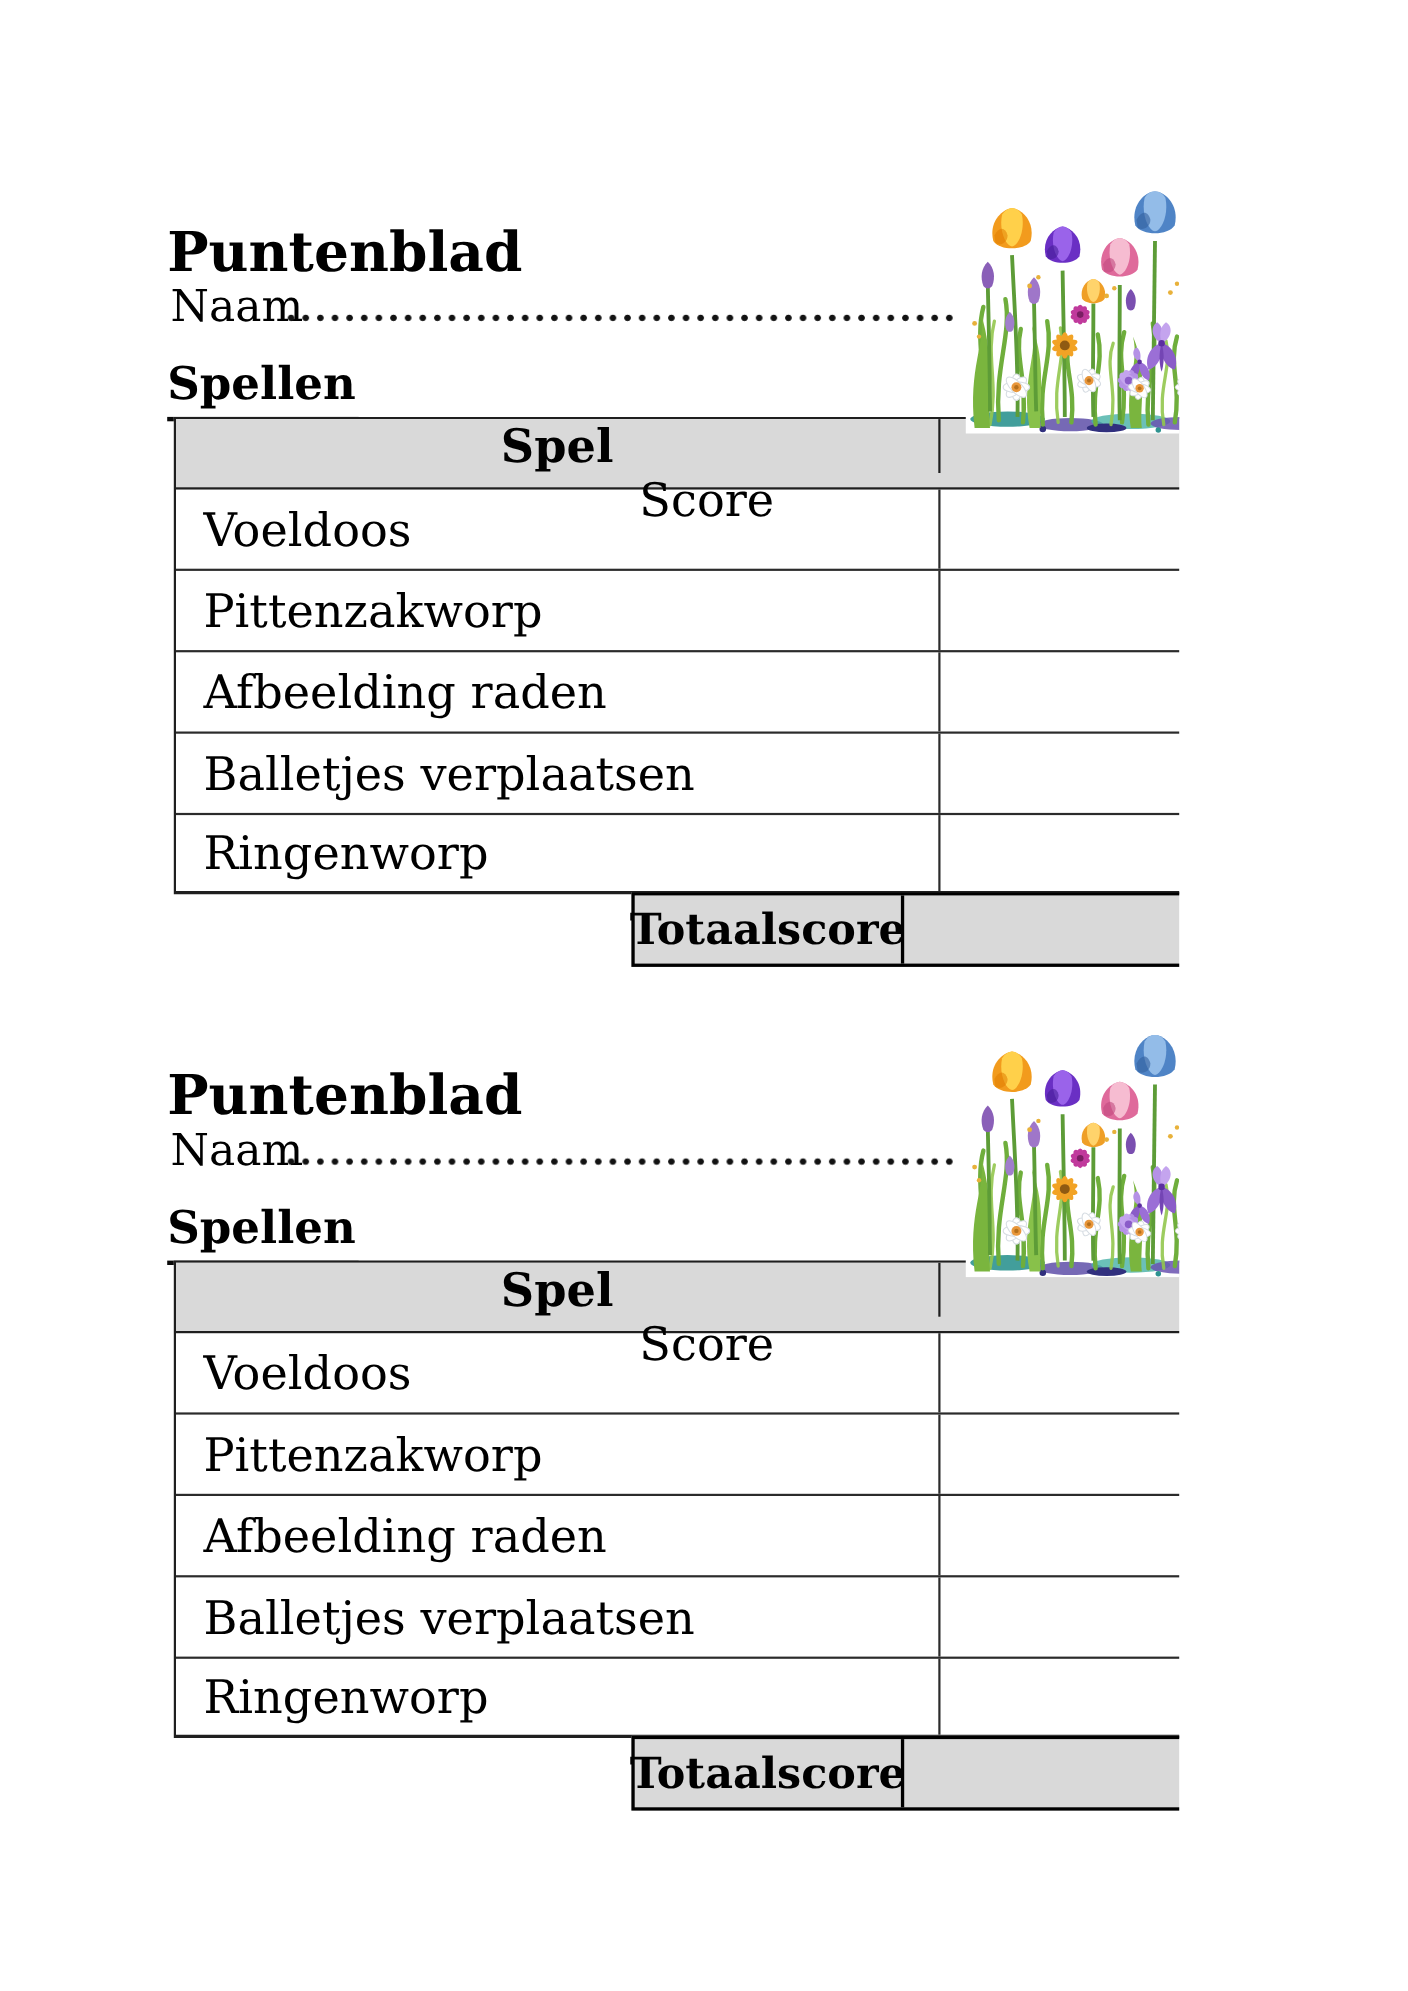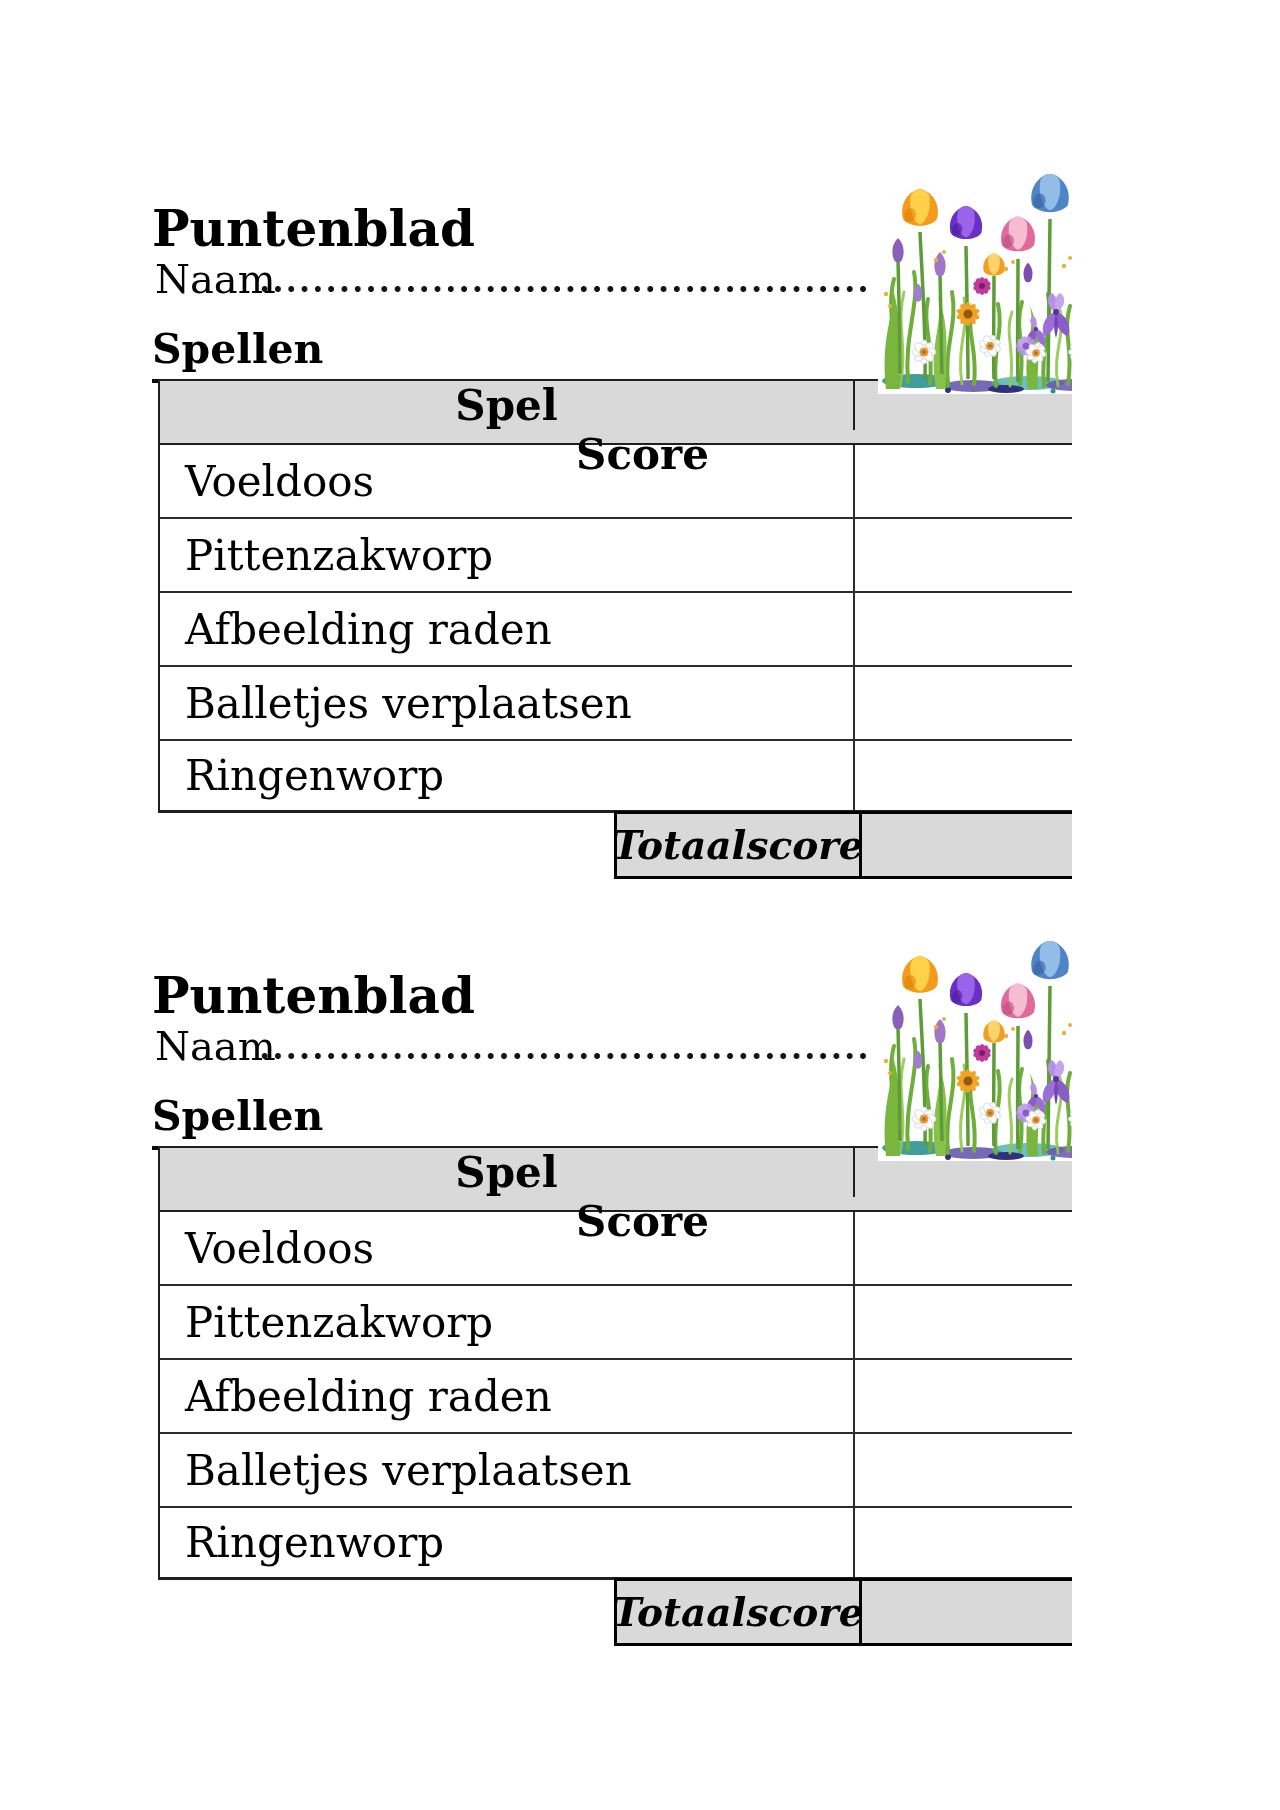--- a/index.html
+++ b/index.html
@@ -16,30 +16,30 @@
            background-size:13.3px 20px;background-repeat:repeat-x;background-position:0 4px;}
   .spellen{position:absolute;left:152px;top:305px;font-size:41px;font-weight:bold;line-height:1.15;
            display:inline-block;border-bottom:4px solid #0a0a0a;padding:0 3px 6px 0;}
 
   .scoretable{position:absolute;left:158px;top:358px;width:969px;box-sizing:border-box;
               border:2px solid var(--border,#1f1f1f);border-bottom-width:3px;background:#fff;}
   .thead{display:flex;height:64px;background:var(--header-fill,#d9d9d9);
          border-bottom:2px solid var(--border,#1f1f1f);box-sizing:border-box;flex-direction:column;}
   .th-spel{width:695px;box-sizing:border-box;border-right:2px solid var(--border,#1f1f1f);
            display:flex;align-items:center;justify-content:center;font-weight:bold;font-size:42px;}
-  .th-score{flex:1;display:flex;align-items:center;justify-content:center;font-weight:bold;font-size:42px;}
+  .th-score{flex:1;display:flex;align-items:center;justify-content:center;font-weight:normal;font-size:42px;}
   .trow{display:flex;height:74px;border-bottom:2px solid #2b2b2b;box-sizing:border-box;}
   .trow:last-child{border-bottom:none;height:69px;}
   .td-spel{width:695px;box-sizing:border-box;border-right:2px solid #2b2b2b;
            display:flex;align-items:center;padding-left:25px;font-size:42px;}
   .td-score{flex:1;}
 
-  .totalrow{position:absolute;left:614px;top:790px;width:519px;height:68px;box-sizing:border-box;
+  .totalrow{position:absolute;left:574px;top:790px;width:519px;height:68px;box-sizing:border-box;
             border:3px solid var(--total-border,#000);background:var(--header-fill,#d9d9d9);
-            display:flex;z-index:2;font-style:italic;}
+            display:flex;z-index:2;}
   .total-label{width:245px;box-sizing:border-box;border-right:3px solid var(--total-border,#000);
                display:flex;align-items:center;justify-content:center;font-weight:bold;font-size:39px;}
   .total-score{flex:1;}
 
   .flower{position:absolute;left:878px;top:153px;width:245px;height:220px;z-index:3;background:#fff;}
   .flower svg{display:block;width:100%;height:100%;}
 </style>
 </head>
 <body>
 

